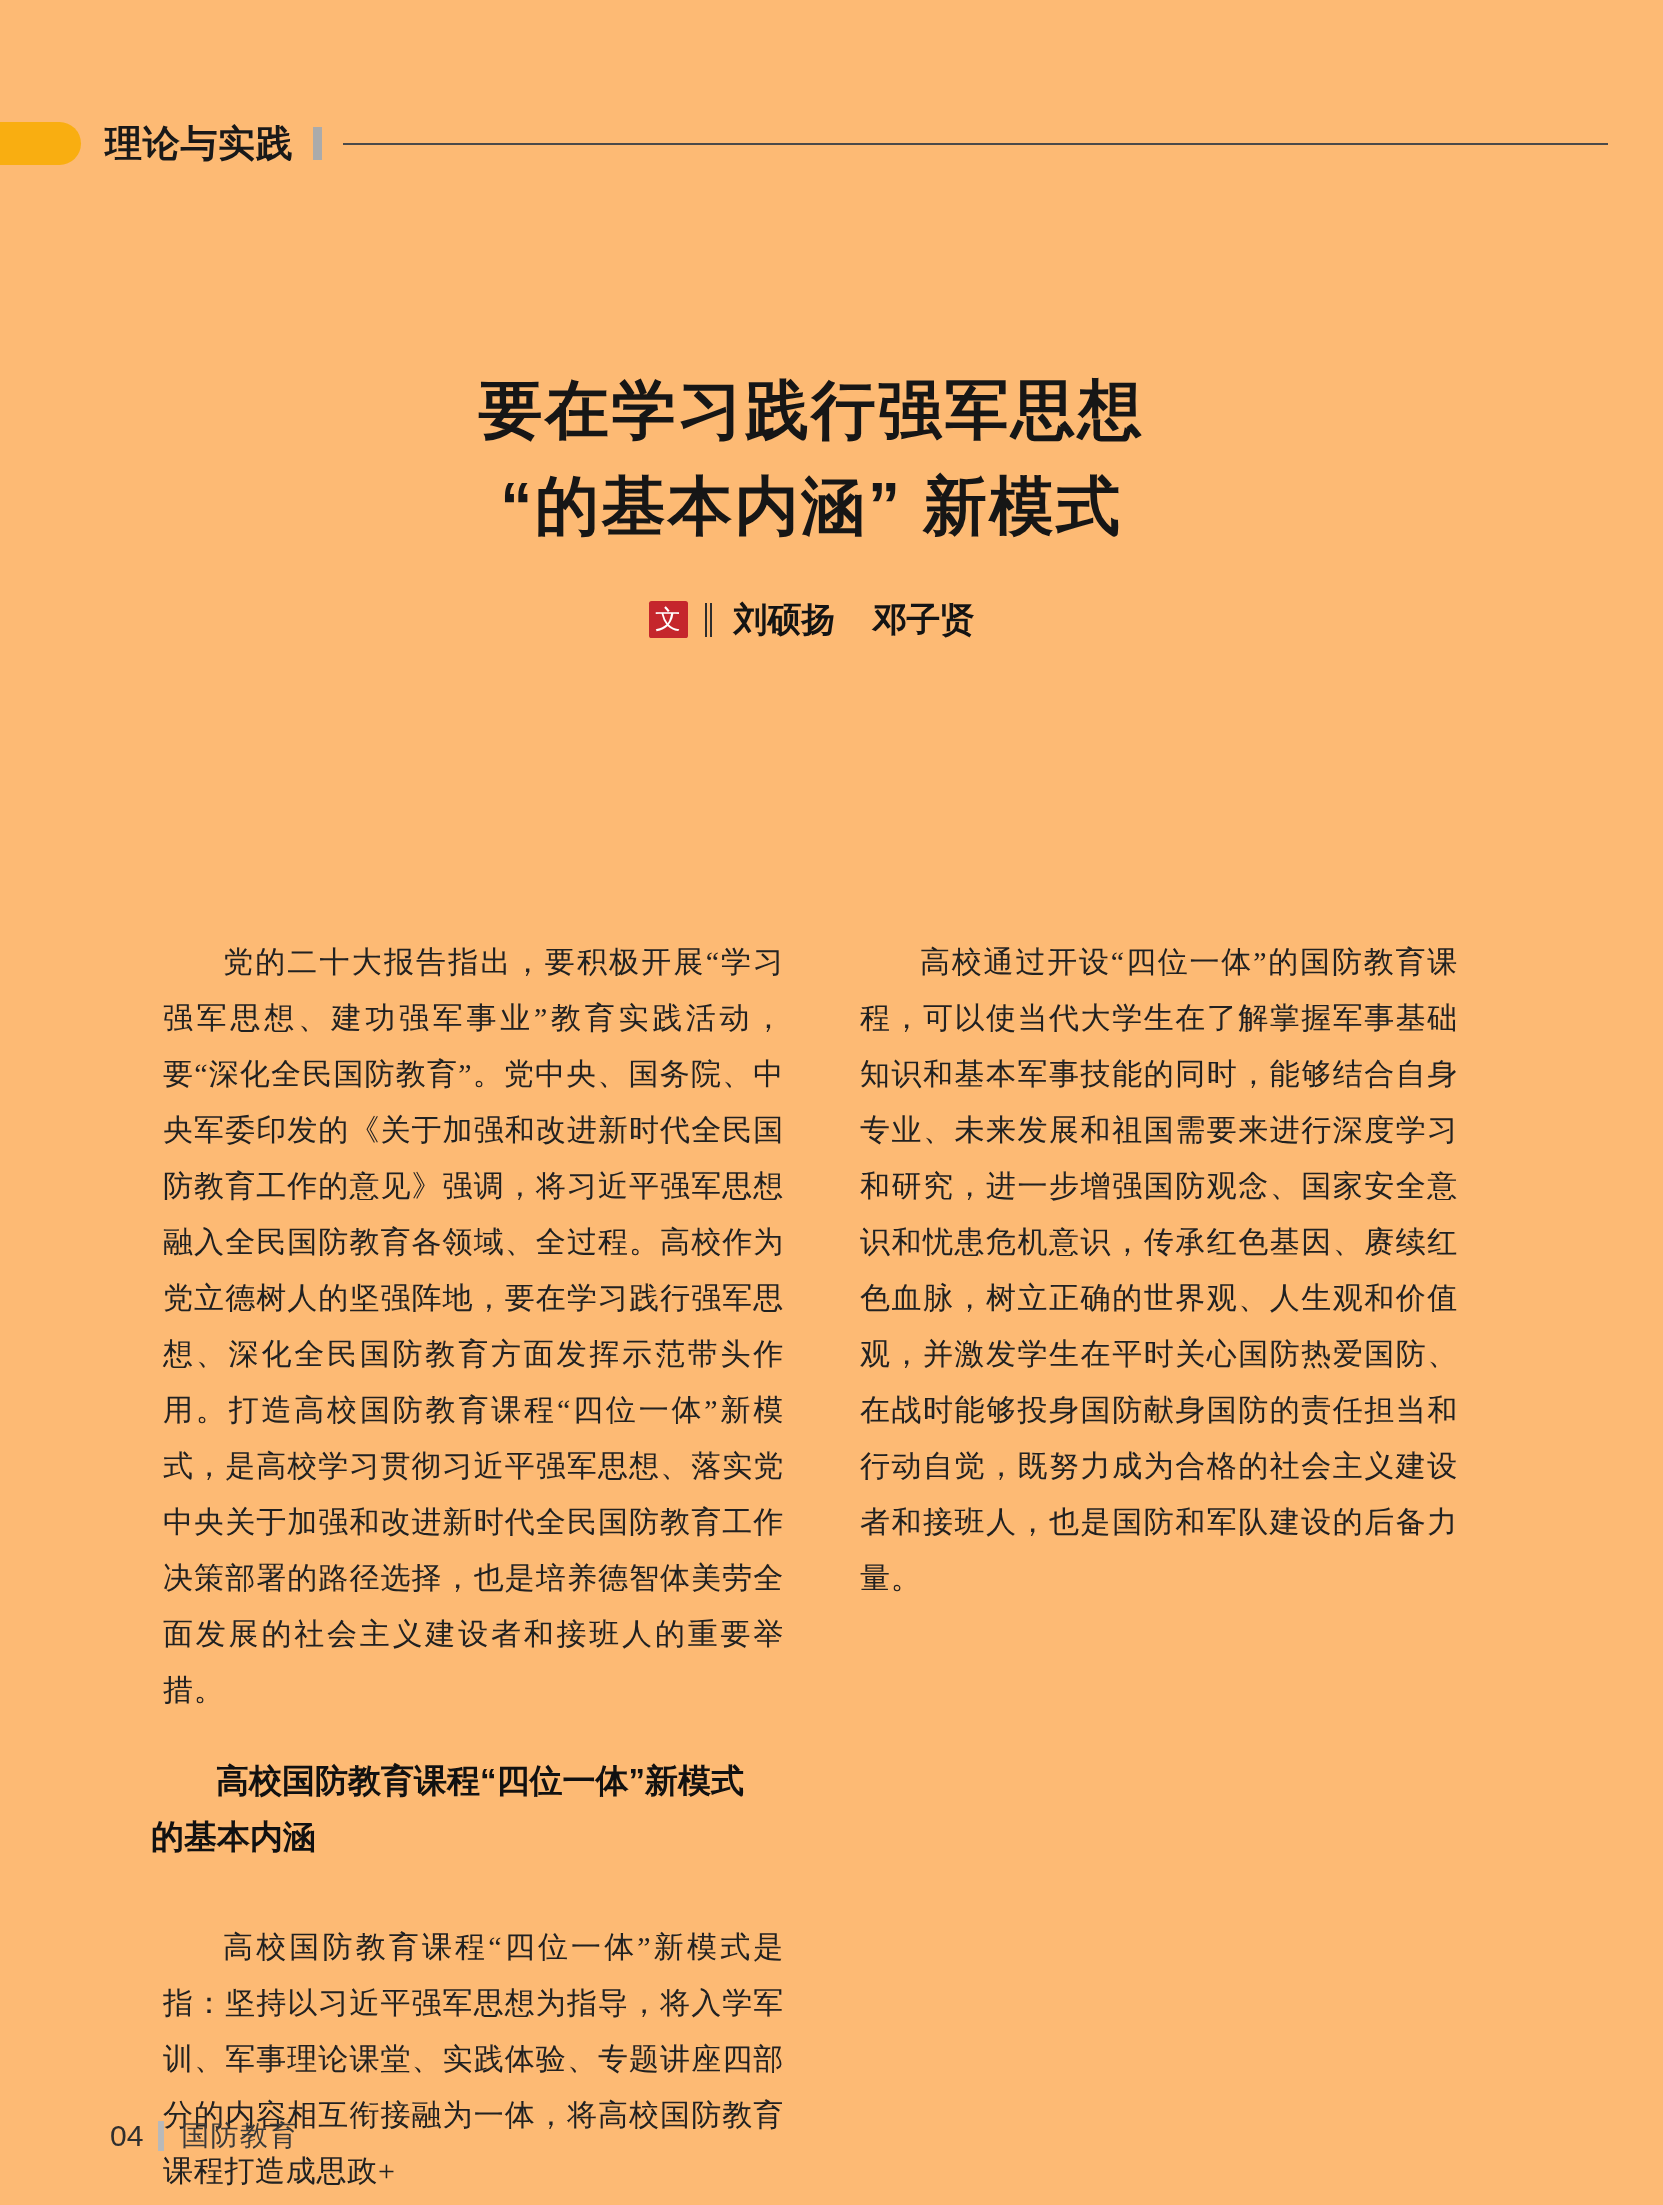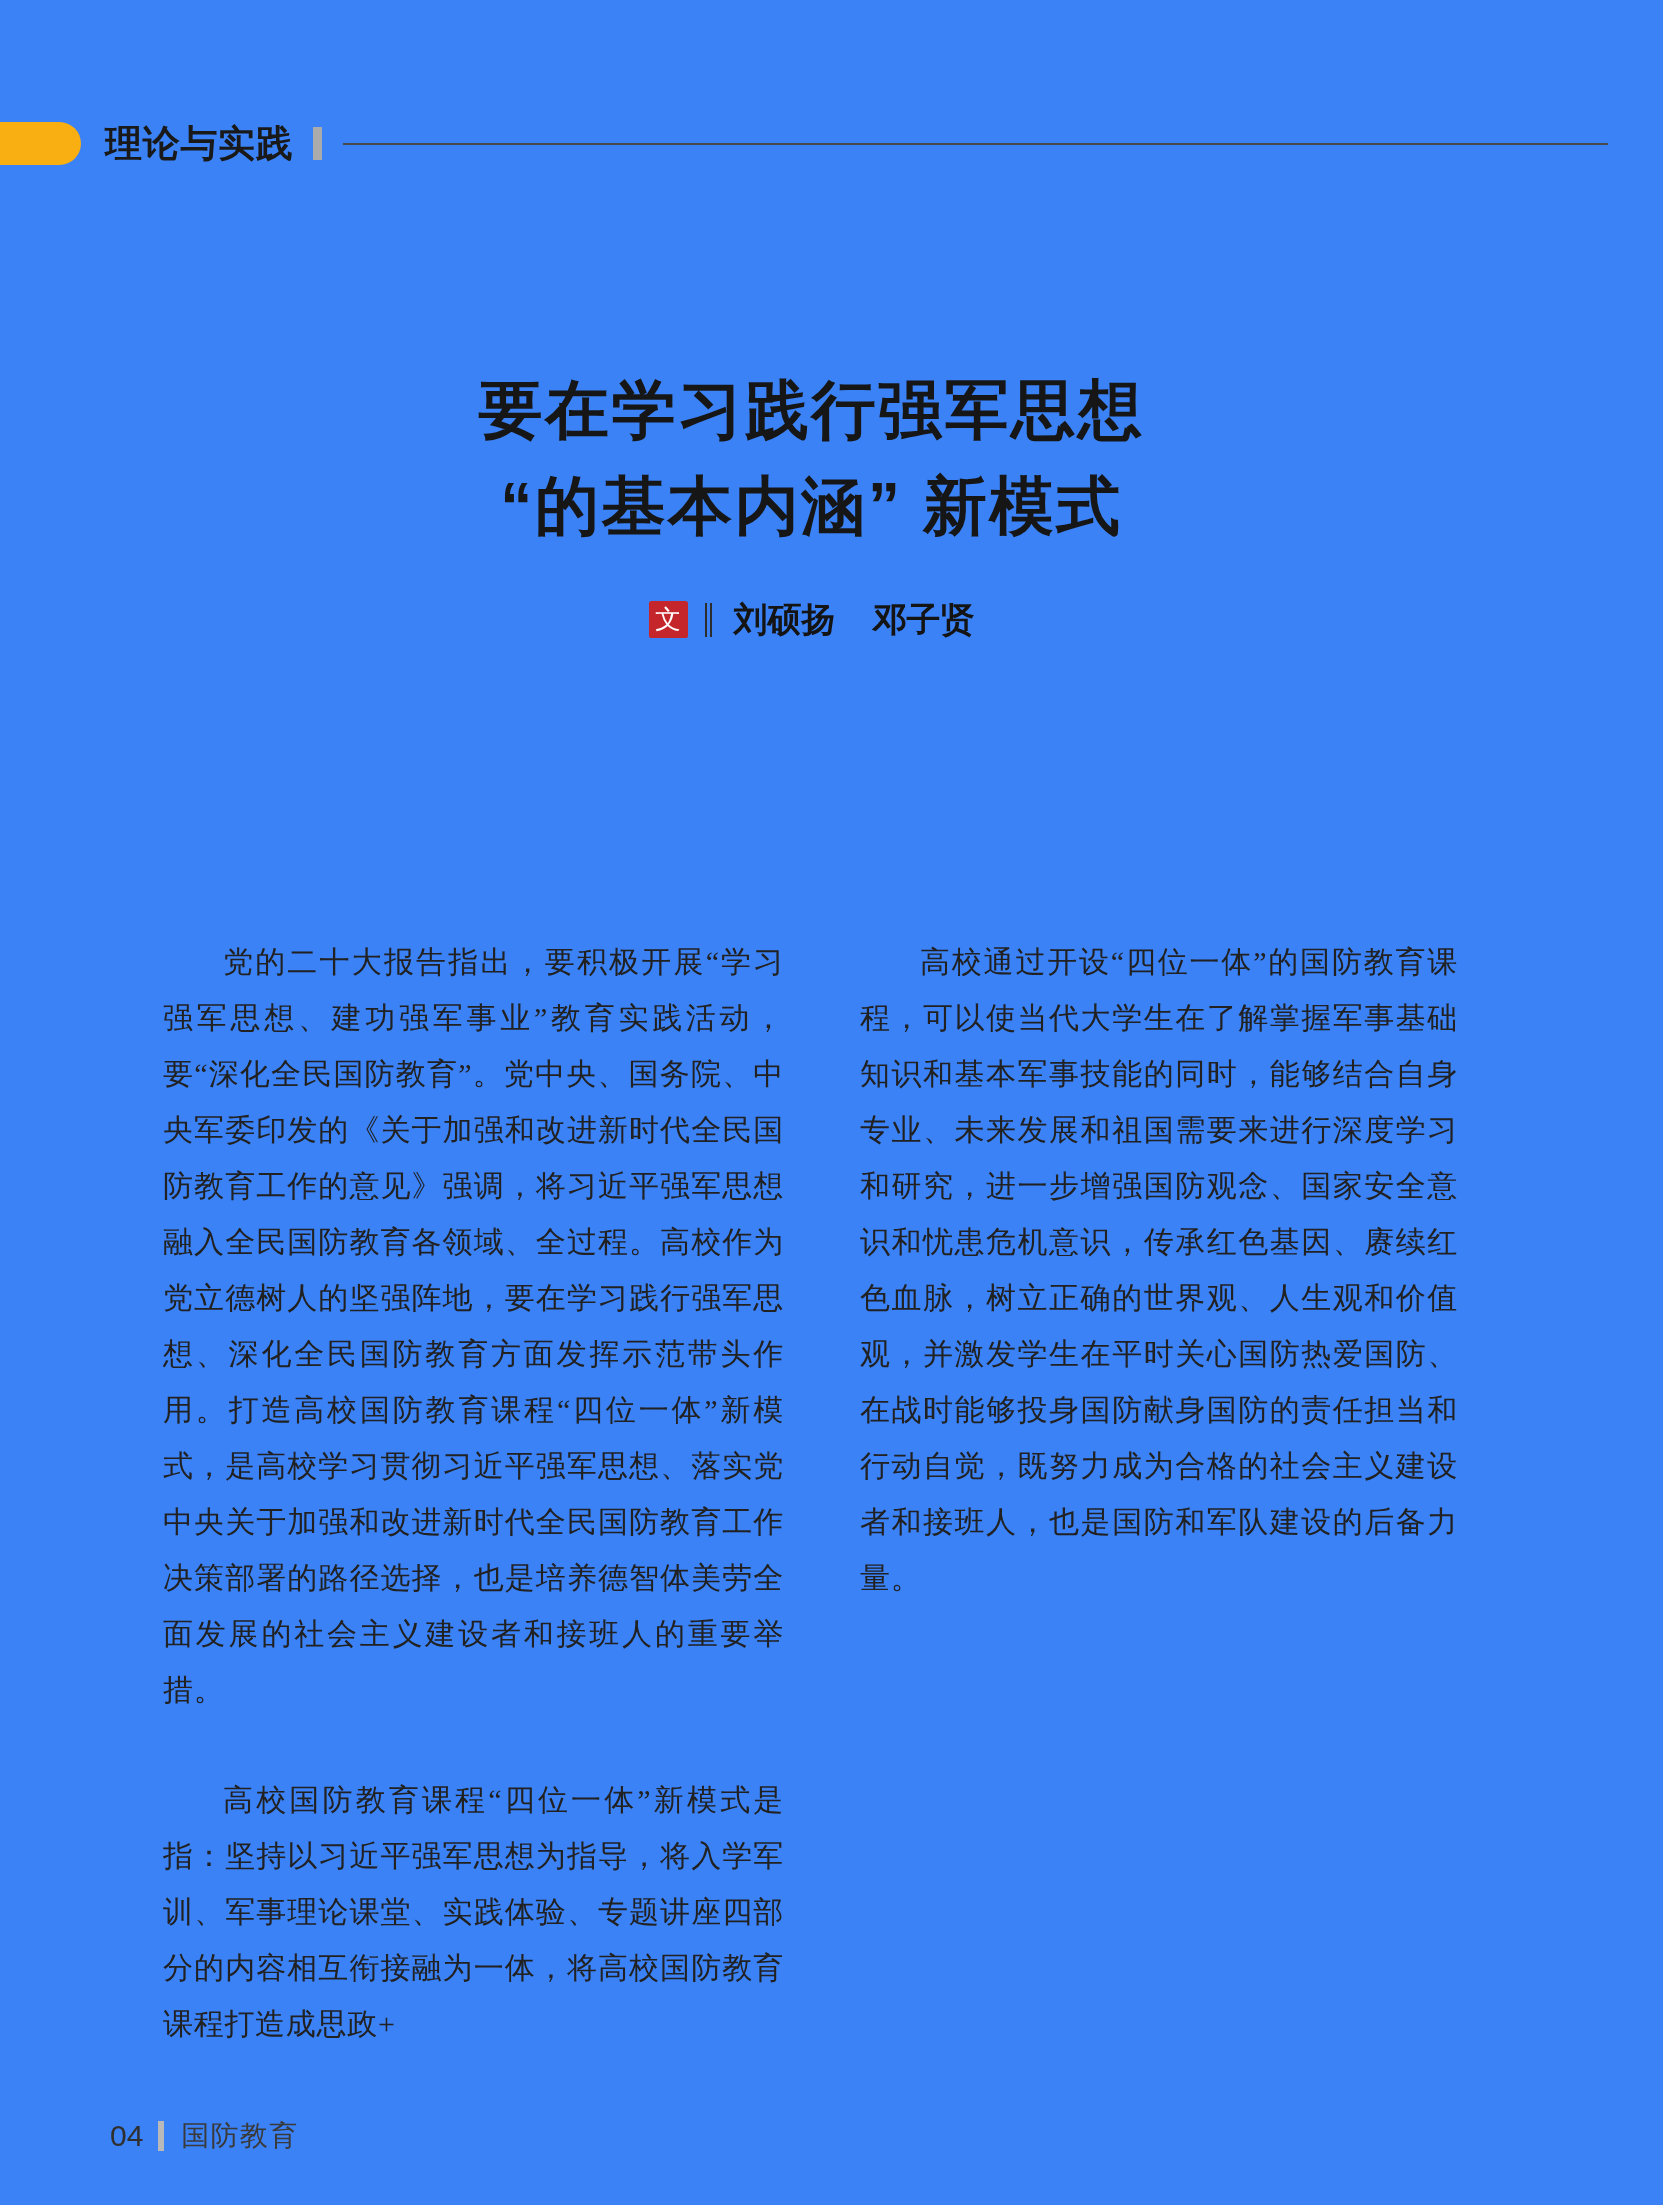--- a/index.html
+++ b/index.html
@@ -1,20 +1,20 @@
 <!DOCTYPE html>
 <html style="font-size:10.5px"><head>
 <meta charset="utf-8">
 <style>
   html,body{margin:0;padding:0;background:#ffffff;}
   .page{
     position:relative;
     width:1664px;
     height:2205px;
-    background:#3b82f6;
+    background:#fdba74;
     overflow:hidden;
     font-family:"Liberation Serif","DejaVu Serif",serif;
     color:#1e1e1e;
   }
   
   .header-row{
     position:absolute;
     top:122px; left:0; right:56px;
     height:43px;
     display:flex;
@@ -177,20 +177,24 @@
     </div>
     <div class="double-bar"></div>
     <div class="byline-authors">
       <span class="author">刘硕扬</span><span class="author">邓子贤</span>
     </div>
   </div>
 
   <div class="columns">
     <div class="col-left">
       <p class="body-par indent">党的二十大报告指出，要积极开展“学习强军思想、建功强军事业”教育实践活动，要“深化全民国防教育”。党中央、国务院、中央军委印发的《关于加强和改进新时代全民国防教育工作的意见》强调，将习近平强军思想融入全民国防教育各领域、全过程。高校作为党立德树人的坚强阵地，要在学习践行强军思想、深化全民国防教育方面发挥示范带头作用。打造高校国防教育课程“四位一体”新模式，是高校学习贯彻习近平强军思想、落实党中央关于加强和改进新时代全民国防教育工作决策部署的路径选择，也是培养德智体美劳全面发展的社会主义建设者和接班人的重要举措。</p>
+      <div class="subheading">
+        <div class="line1">高校国防教育课程“四位一体”新模式</div>
+        <div>的基本内涵</div>
+      </div>
       <p class="body-par indent after-heading">高校国防教育课程“四位一体”新模式是指：坚持以习近平强军思想为指导，将入学军训、军事理论课堂、实践体验、专题讲座四部分的内容相互衔接融为一体，将高校国防教育课程打造成思政+</p>
     </div>
     <div class="col-right">
       <p class="body-par indent">高校通过开设“四位一体”的国防教育课程，可以使当代大学生在了解掌握军事基础知识和基本军事技能的同时，能够结合自身专业、未来发展和祖国需要来进行深度学习和研究，进一步增强国防观念、国家安全意识和忧患危机意识，传承红色基因、赓续红色血脉，树立正确的世界观、人生观和价值观，并激发学生在平时关心国防热爱国防、在战时能够投身国防献身国防的责任担当和行动自觉，既努力成为合格的社会主义建设者和接班人，也是国防和军队建设的后备力量。</p>
     </div>
   </div>
 
   <div class="footer-row">
     <div class="page-number">04</div>
     <div class="footer-vbar"></div>

